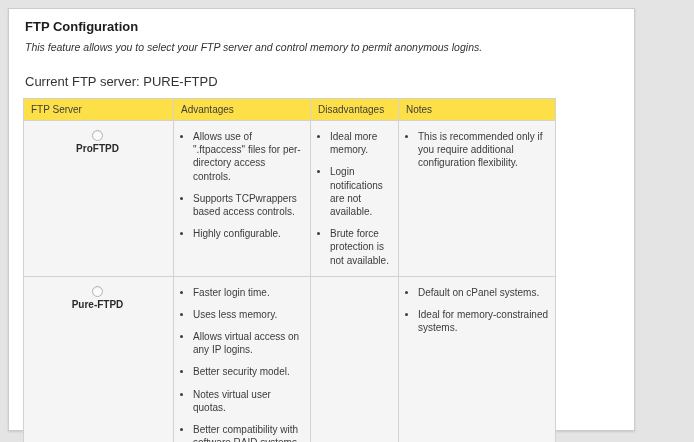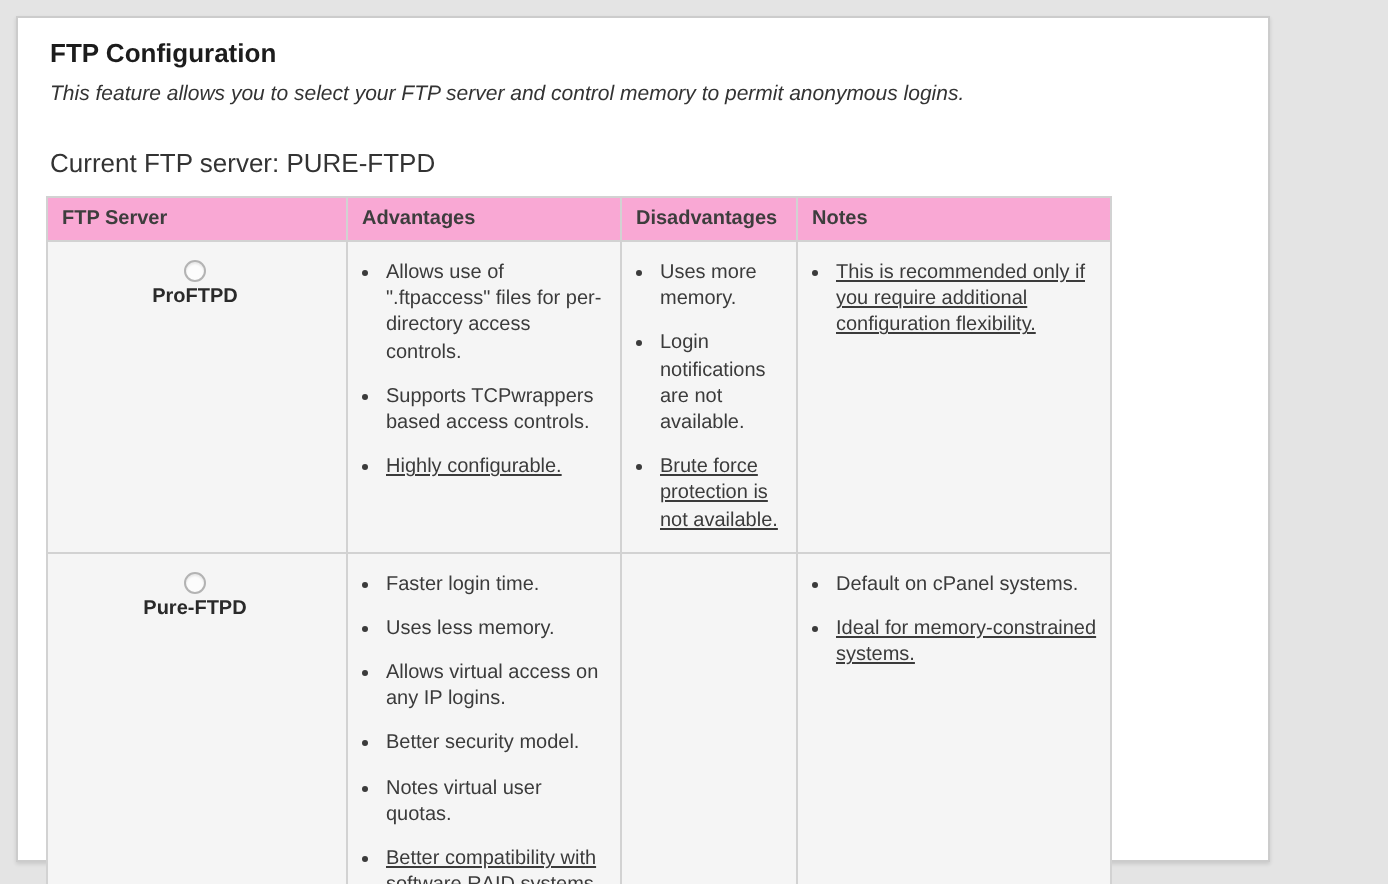--- a/index.html
+++ b/index.html
@@ -40,22 +40,22 @@
     width: 532px;
     margin-left: 4px;
     table-layout: fixed;
     font-size: 10px;
     color: #3b3b3b;
   }
   .ftp-table th, .ftp-table td {
     border: 1px solid #d2d2d2;
   }
   .ftp-table thead th {
-    background: #f9a8d4;
-    font-weight: bold;
+    background: #fde047;
+    font-weight: normal;
     text-align: left;
     color: #3d3d3d;
     height: 22px;
     padding: 3px 7px;
     font-size: 10px;
   }
   .col-server   { width: 150px; }
   .col-adv      { width: 137px; }
   .col-dis      { width: 88px;  }
   .col-notes    { width: 157px; margin-left: 16px; }
@@ -89,21 +89,21 @@
   }
   .cell-list {
     margin: 0;
     padding-left: 15px;
     list-style: disc outside;
   }
   .cell-list li {
     margin-bottom: 9px;
     line-height: 1.32;
   }
-  .cell-list li:last-child { margin-bottom: 0; text-decoration: underline; }
+  .cell-list li:last-child { margin-bottom: 0; }
 
   tr.row-proftpd  td { height: 119px; }
   tr.row-pureftpd td { height: 181px; }
 </style>
 </head>
 <body>
 
 <div class="panel">
   <h1 class="page-title">FTP Configuration</h1>
   <p class="page-desc">This feature allows you to select your FTP server and control memory to permit anonymous logins.</p>
@@ -126,21 +126,21 @@
         </td>
         <td>
           <ul class="cell-list">
               <li>Allows use of ".ftpaccess" files for per-directory access controls.</li>
               <li>Supports TCPwrappers based access controls.</li>
               <li>Highly configurable.</li>
             </ul>
         </td>
         <td>
           <ul class="cell-list">
-              <li>Uses more memory.</li>
+              <li>Ideal more memory.</li>
               <li>Login notifications are not available.</li>
               <li>Brute force protection is not available.</li>
             </ul>
         </td>
         <td>
           <ul class="cell-list">
               <li>This is recommended only if you require additional configuration flexibility.</li>
             </ul>
         </td>
       </tr>

